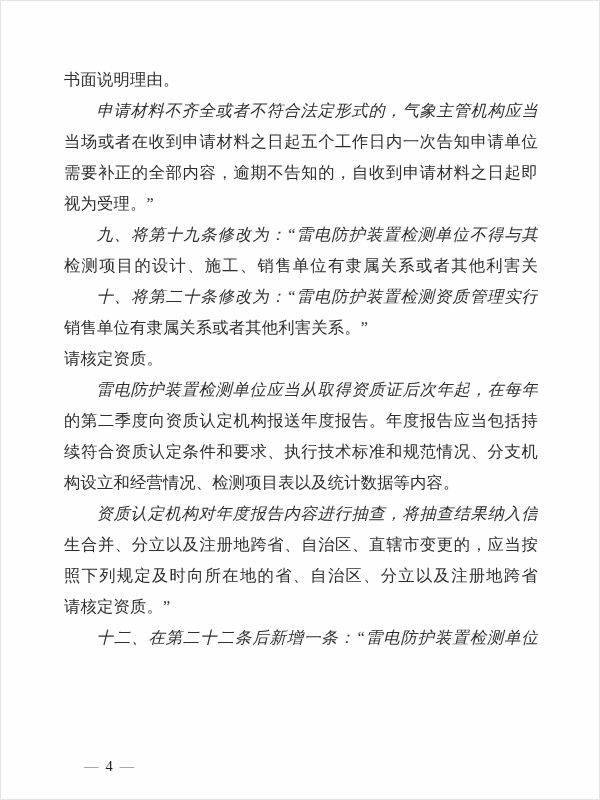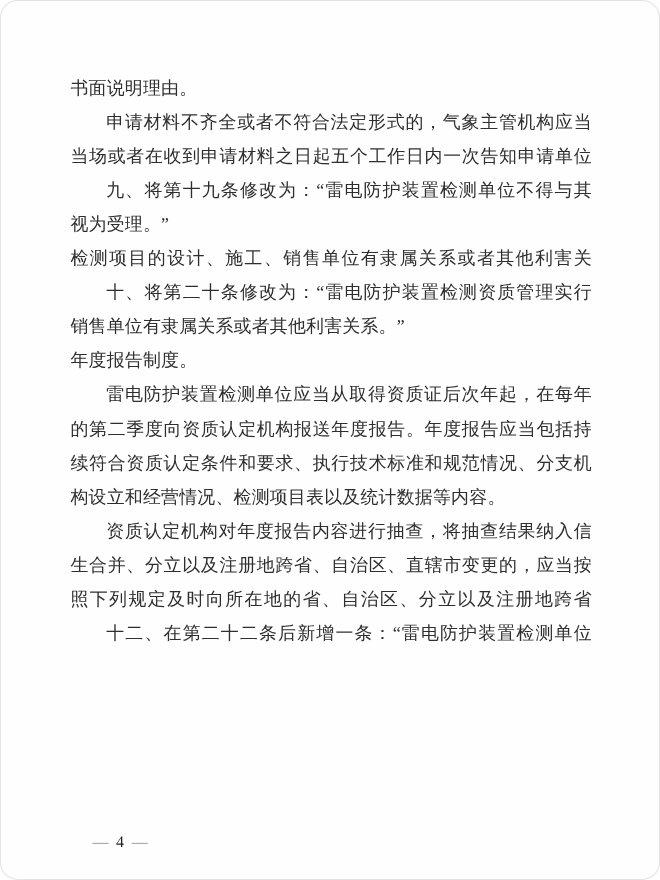--- a/index.html
+++ b/index.html
@@ -25,49 +25,51 @@
   }
   .line {
     height: 31px;
     line-height: 31px;
     white-space: normal;
     text-align: justify;
     text-align-last: left;
     overflow: hidden;
   }
   .line.j { text-align-last: justify; }
-  .line.ind { text-indent: 2em; }
+  .line.ind { text-indent: 2em; font-style: italic; }
   .footer {
     position: absolute;
     left: 83px; top: 753px;
     height: 24px; line-height: 24px;
     font-size: 14.5px;
     color: #1f1f1f;
     white-space: nowrap;
   }
   .footer .dash { color: #8a8a8a; }
   .footer .num { padding: 0 7px; color: #1f1f1f; }
 </style>
 </head>
 <body>
 
-<div class="page" style="background: rgb(254, 254, 254); border-color: rgb(228, 228, 228); border-radius: 16px;">
+<div class="page" style="background: rgb(254, 254, 254); border-color: rgb(228, 228, 228);">
   <div class="doc-body" id="doc-body" style="color: rgb(46, 46, 46);">
       <div class="line">书面说明理由。</div>
       <div class="line j ind">申请材料不齐全或者不符合法定形式的，气象主管机构应当</div>
       <div class="line j">当场或者在收到申请材料之日起五个工作日内一次告知申请单位</div>
+      <div class="line j">需要补正的全部内容，逾期不告知的，自收到申请材料之日起即</div>
+      <div class="line">视为受理。”</div>
       <div class="line j ind">九、将第十九条修改为：“雷电防护装置检测单位不得与其</div>
-      <div class="line">视为受理。”</div>
       <div class="line j">检测项目的设计、施工、销售单位有隶属关系或者其他利害关系、</div>
       <div class="line j ind">十、将第二十条修改为：“雷电防护装置检测资质管理实行</div>
       <div class="line">销售单位有隶属关系或者其他利害关系。”</div>
-      <div class="line">年度报告制度。</div>
+      <div class="line">请核定资质。</div>
       <div class="line j ind">雷电防护装置检测单位应当从取得资质证后次年起，在每年</div>
       <div class="line j">的第二季度向资质认定机构报送年度报告。年度报告应当包括持</div>
       <div class="line j">续符合资质认定条件和要求、执行技术标准和规范情况、分支机</div>
       <div class="line">构设立和经营情况、检测项目表以及统计数据等内容。</div>
       <div class="line j ind">资质认定机构对年度报告内容进行抽查，将抽查结果纳入信</div>
       <div class="line j">生合并、分立以及注册地跨省、自治区、直辖市变更的，应当按</div>
       <div class="line j">照下列规定及时向所在地的省、自治区、分立以及注册地跨省</div>
+      <div class="line">请核定资质。”</div>
       <div class="line j ind">十二、在第二十二条后新增一条：“雷电防护装置检测单位</div>
     </div>
   <div class="footer"><span class="dash" style="color: rgb(138, 138, 138);">—</span><span class="num">4</span><span class="dash" style="color: rgb(138, 138, 138);">—</span></div>
 </div>
 
 </body></html>

